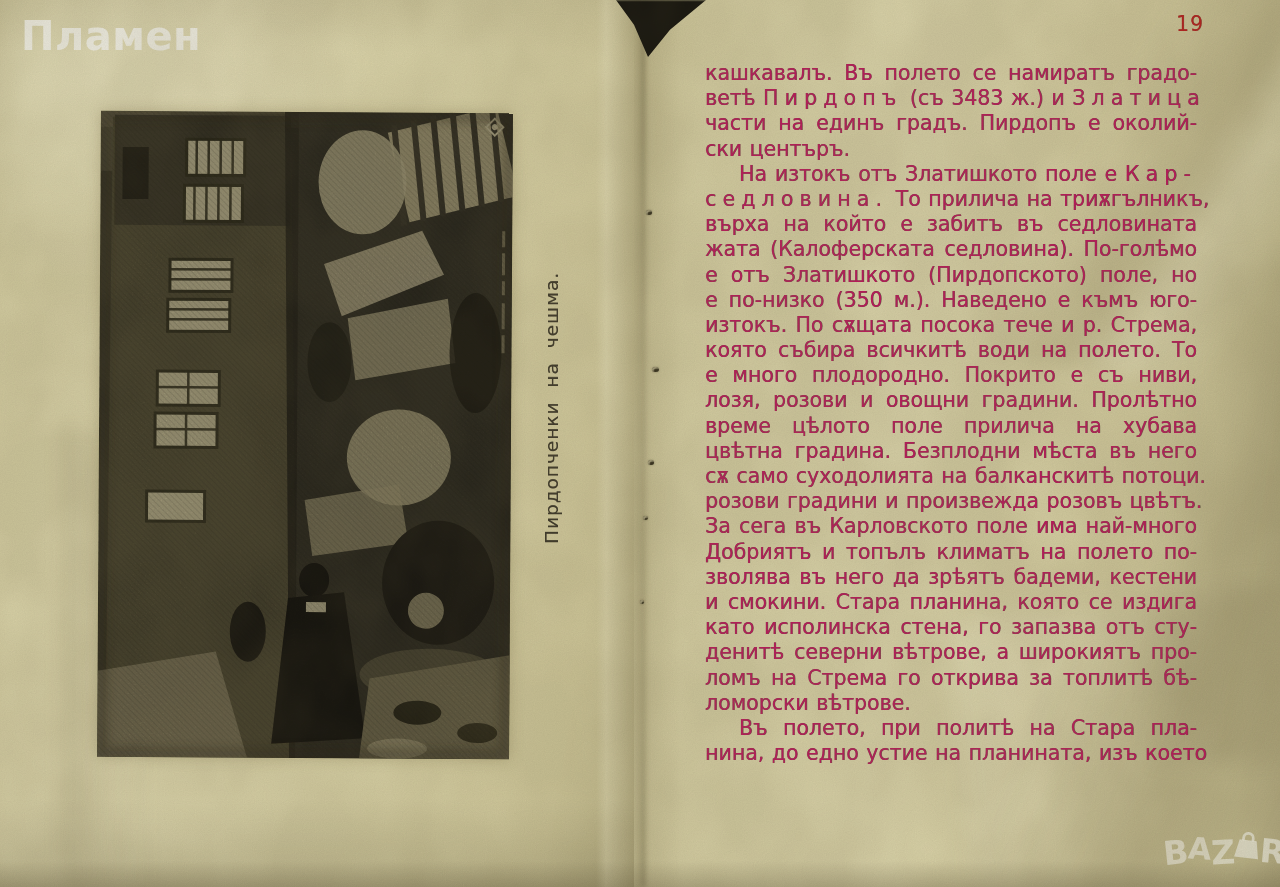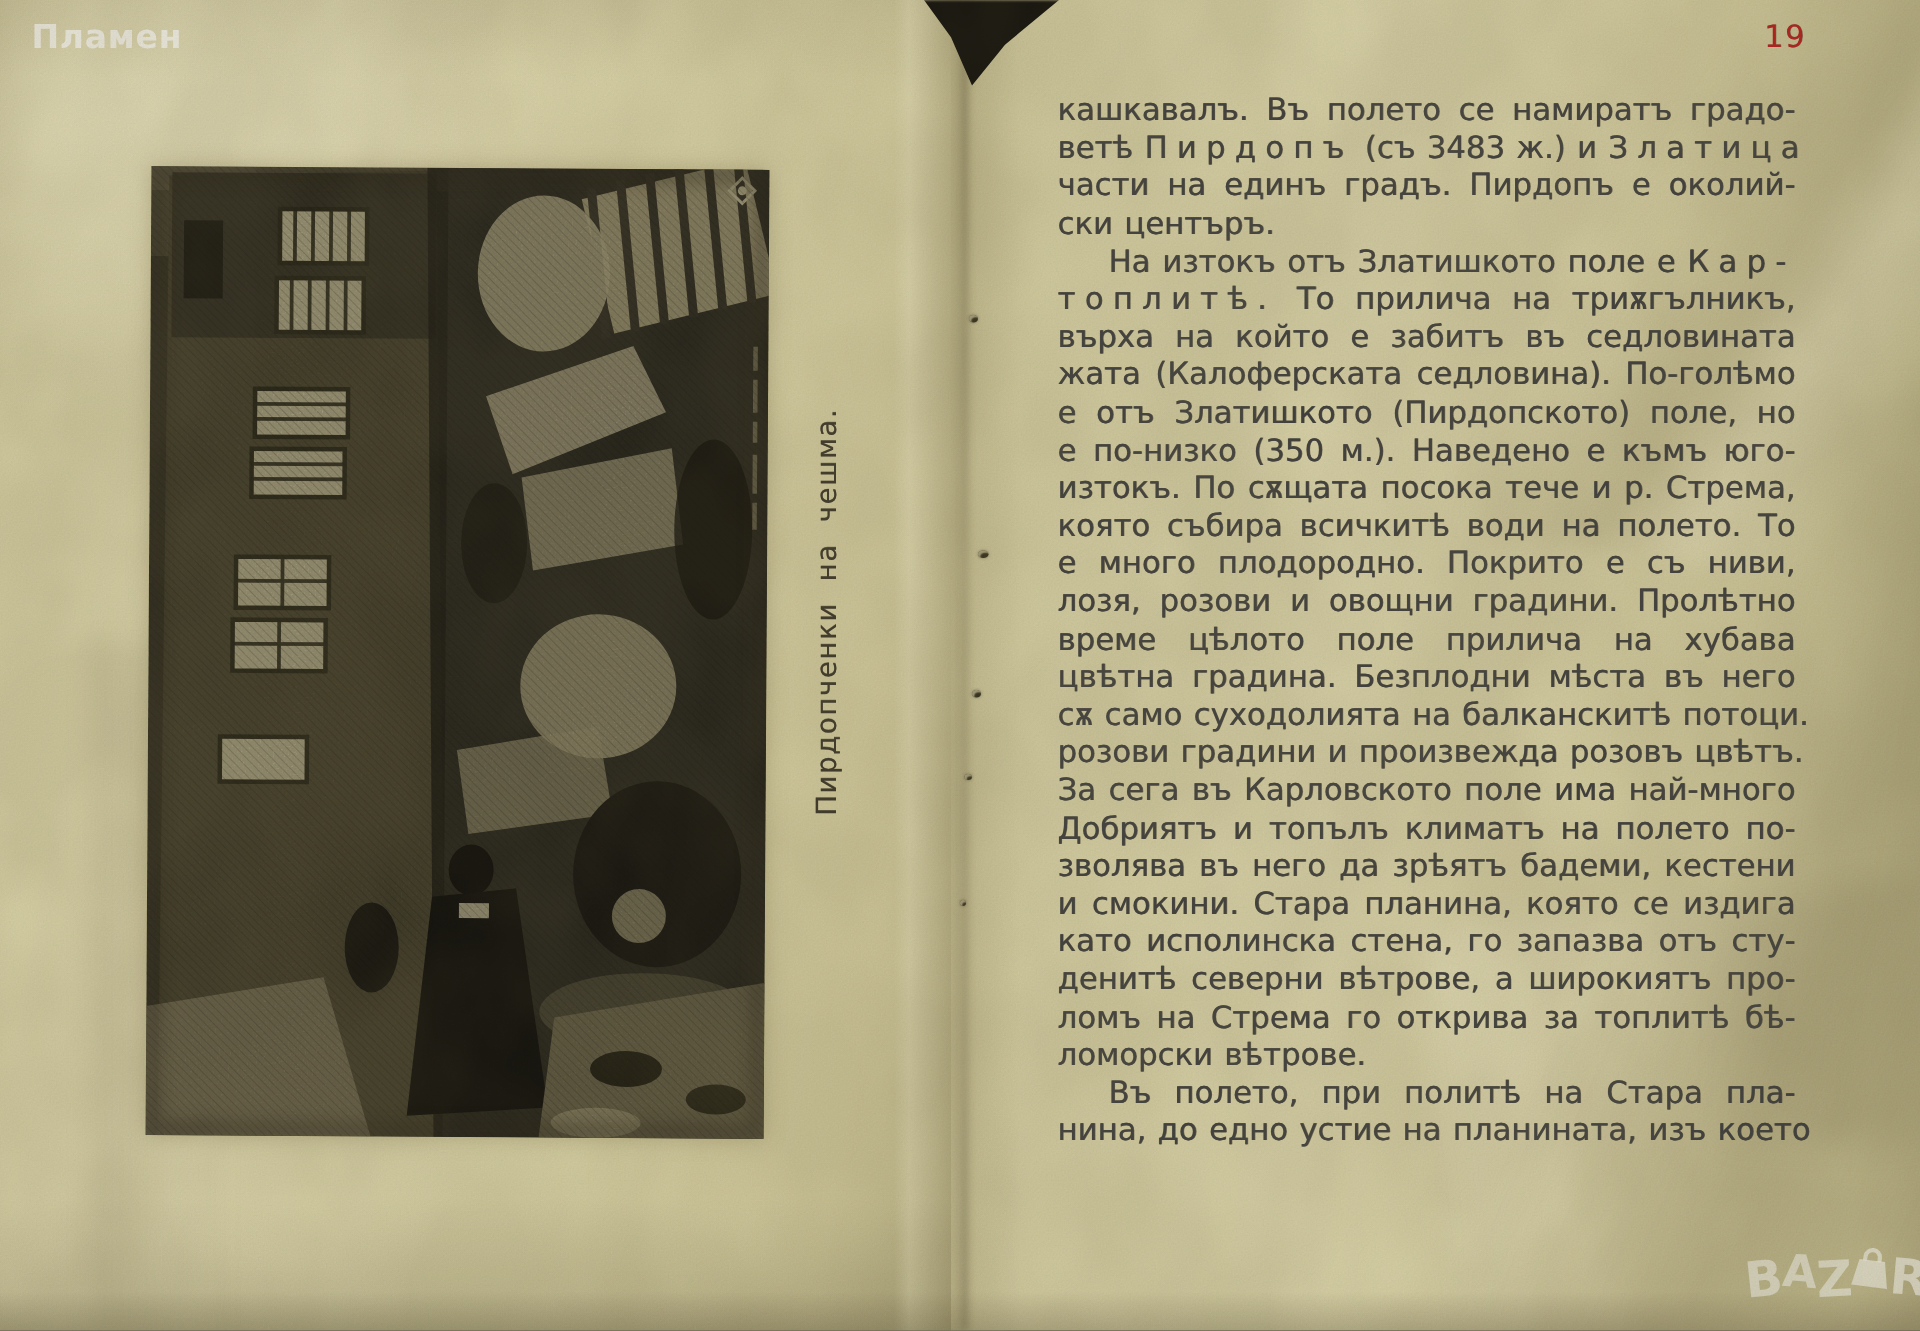--- a/index.html
+++ b/index.html
@@ -55,30 +55,30 @@
   .photo-wrap svg{display:block;width:100%;height:100%;}
   .photo-caption{
     position:absolute;left:541px;top:544px;transform:rotate(-90deg);transform-origin:top left;
     white-space:nowrap;font-family:"DejaVu Sans",sans-serif;font-size:18.5px;color:#3c372a;
     letter-spacing:1px;word-spacing:7px;
     text-shadow:.3px 0 0 rgba(60,55,42,.6);}
   
   .page-number{position:absolute;left:1176px;top:12px;font-size:20.5px;color:#b91c1c;
     font-family:"DejaVu Sans",sans-serif;letter-spacing:1px;
     text-shadow:.3px 0 0 rgba(69,64,47,.6);}
-  .text-block{position:absolute;left:705px;top:61px;width:492px;color:#404040;
+  .text-block{position:absolute;left:705px;top:61px;width:492px;color:#be185d;
     font-family:"DejaVu Sans",sans-serif;font-size:20.5px;}
   .line{height:25.2px;line-height:25.2px;text-align:justify;text-align-last:justify;
     white-space:nowrap;overflow:visible;word-spacing:1px;
     text-shadow:.4px 0 0 rgba(64,59,44,.70), -.15px 0 0 rgba(64,59,44,.35);}
   .line.end{text-align-last:left;}
   .line.ind{text-indent:34px;}
   .line .sp{letter-spacing:.30em;}
   
-  .wm-plamen{position:absolute;left:21px;top:13px;font-size:22px;font-weight:bold;
+  .wm-plamen{position:absolute;left:21px;top:13px;font-size:40px;font-weight:bold;
     color:rgba(255,255,255,.74);letter-spacing:.5px;font-family:"DejaVu Sans",sans-serif;}
   .wm-bazar{position:absolute;left:1163px;top:833px;display:flex;align-items:flex-end;
     color:rgba(253,253,249,.60);font-weight:bold;font-family:"DejaVu Sans",sans-serif;}
   .wm-bazar .bl{display:inline-block;font-size:33px;line-height:1;}
   .wm-bazar .b1{transform:rotate(-6deg) translateY(2px);}
   .wm-bazar .b2{transform:rotate(4deg) translateY(-3px);font-size:30px;}
   .wm-bazar .b3{transform:rotate(-3deg) translateY(2px);}
   .wm-bazar .b4{transform:rotate(5deg) translateY(1px);margin-left:1px;}
   .bag-icon{display:inline-block;transform:rotate(7deg) translateY(-4px);margin:0 -1px;}
   .grain-overlay{position:absolute;inset:0;pointer-events:none;}
@@ -217,21 +217,21 @@
   <div class="photo-caption">Пирдопченки на чешма.</div>
 
   <div class="page-number">19</div>
 
   <div class="text-block">
       <div class="line"><span>кашкавалъ. Въ полето се намиратъ градо-</span></div>
       <div class="line"><span>ветѣ </span><span class="sp">Пирдопъ</span><span> (съ 3483 ж.) и </span><span class="sp">Златица</span></div>
       <div class="line"><span>части на единъ градъ. Пирдопъ е околий-</span></div>
       <div class="line end"><span>ски центъръ.</span></div>
       <div class="line ind"><span>На изтокъ отъ Златишкото поле е </span><span class="sp">Кар-</span></div>
-      <div class="line"><span class="sp">топлитѣ.</span><span> То прилича на триѫгълникъ,</span></div>
+      <div class="line"><span class="sp">седловина.</span><span> То прилича на триѫгълникъ,</span></div>
       <div class="line"><span>върха на който е забитъ въ седловината</span></div>
       <div class="line"><span>жата (Калоферската седловина). По-голѣмо</span></div>
       <div class="line"><span>е отъ Златишкото (Пирдопското) поле, но</span></div>
       <div class="line"><span>е по-низко (350 м.). Наведено е къмъ юго-</span></div>
       <div class="line"><span>изтокъ. По сѫщата посока тече и р. Стрема,</span></div>
       <div class="line"><span>която събира всичкитѣ води на полето. То</span></div>
       <div class="line"><span>е много плодородно. Покрито е съ ниви,</span></div>
       <div class="line"><span>лозя, розови и овощни градини. Пролѣтно</span></div>
       <div class="line"><span>време цѣлото поле прилича на хубава</span></div>
       <div class="line"><span>цвѣтна градина. Безплодни мѣста въ него</span></div>

